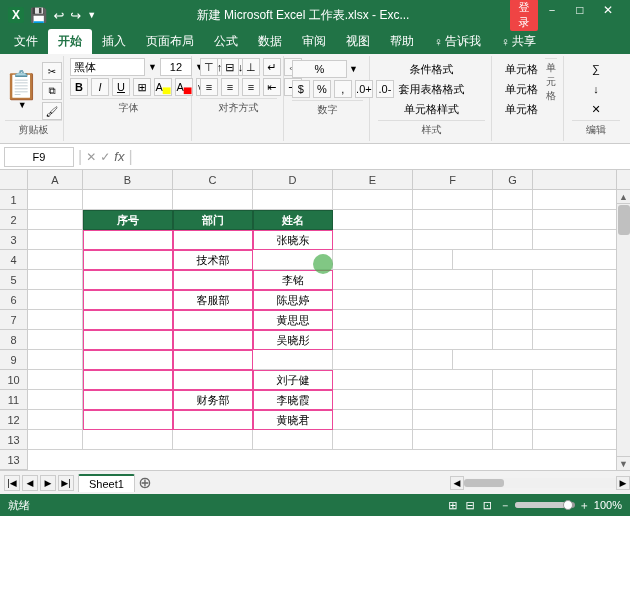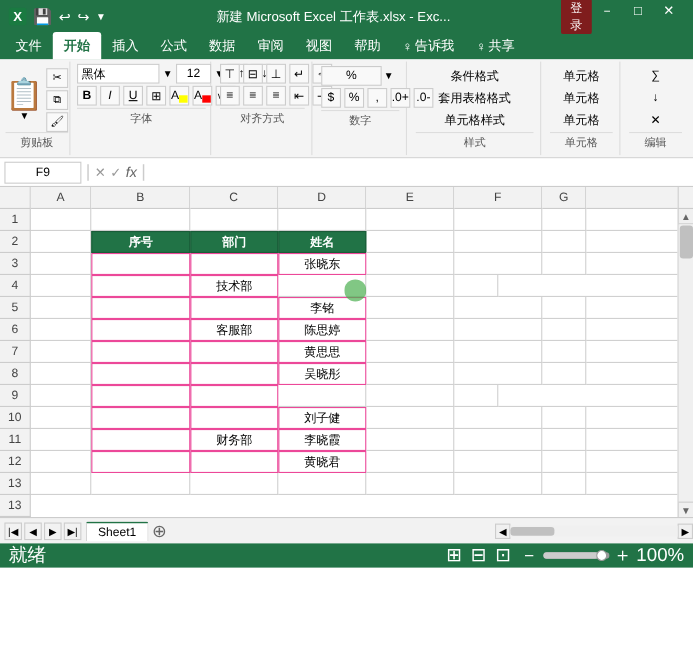--- a/index.html
+++ b/index.html
@@ -188,25 +188,25 @@
     .sheet-tab.active {
       background: white;
       border-top: 2px solid #217346;
     }
 
     
     .status-bar {
       height: 22px;
       background: #217346;
       display: flex;
-      align-items: flex-end;
+      align-items: center;
       justify-content: space-between;
       padding: 0 8px;
       color: white;
-      font-size: 17px;
+      font-size: 11px;
     }
     .status-right {
       display: flex;
       align-items: center;
       gap: 8px;
     }
     .zoom-control {
       display: flex;
       align-items: center;
       gap: 4px;
@@ -298,21 +298,21 @@
     .styles-section {
       display: flex;
       flex-direction: column;
       gap: 2px;
       padding: 2px 6px;
       border-right: 1px solid #ddd;
       min-width: 120px;
     }
     .cells-section {
       display: flex;
-      flex-direction: column;
+      flex-direction: row;
       gap: 2px;
       padding: 2px 6px;
       border-right: 1px solid #ddd;
       min-width: 70px;
     }
     .edit-section {
       display: flex;
       flex-direction: column;
       gap: 2px;
       padding: 2px 6px;
@@ -354,31 +354,32 @@
 <div class="title-bar">
   <div class="title-bar-left">
     <span style="background:#1a7a41;color:white;font-weight:bold;padding:1px 4px;font-size:12px;border-radius:2px;">X</span>
     <span style="color:white;font-size:14px;cursor:pointer;">💾</span>
     <span style="color:white;font-size:13px;cursor:pointer;">↩</span>
     <span style="color:white;font-size:13px;cursor:pointer;">↪</span>
     <span style="color:white;font-size:9px;cursor:pointer;">▼</span>
   </div>
   <span>新建 Microsoft Excel 工作表.xlsx - Exc...</span>
   <div class="title-window-controls">
-    <button class="win-ctrl" style="background:#7f1d1d;padding:16px 8px;border-radius:2px;font-size:11px;">登录</button>
+    <button class="win-ctrl" style="background:#ef4444;padding:16px 8px;border-radius:2px;font-size:11px;">登录</button>
     <button class="win-ctrl">－</button>
     <button class="win-ctrl">□</button>
     <button class="win-ctrl close">✕</button>
   </div>
 </div>
 
 <div class="ribbon-tabs">
   <div class="ribbon-tab">文件</div>
   <div class="ribbon-tab active">开始</div>
   <div class="ribbon-tab">插入</div>
+  <div class="ribbon-tab">页面布局</div>
   <div class="ribbon-tab">公式</div>
   <div class="ribbon-tab">数据</div>
   <div class="ribbon-tab">审阅</div>
   <div class="ribbon-tab">视图</div>
   <div class="ribbon-tab">帮助</div>
   <div class="ribbon-tab" style="display:flex;align-items:center;gap:2px;"><span>♀</span> 告诉我</div>
   <div class="ribbon-tab" style="display:flex;align-items:center;gap:2px;"><span>♀</span> 共享</div>
 </div>
 
 <div class="ribbon">

